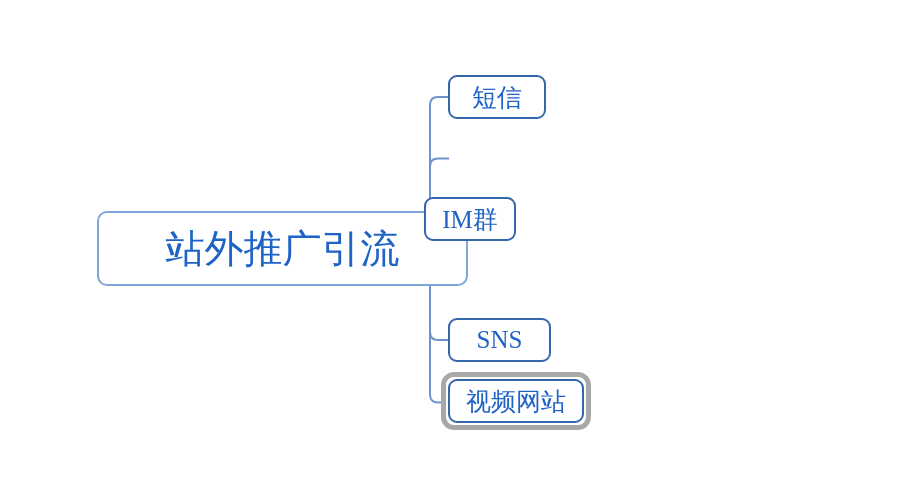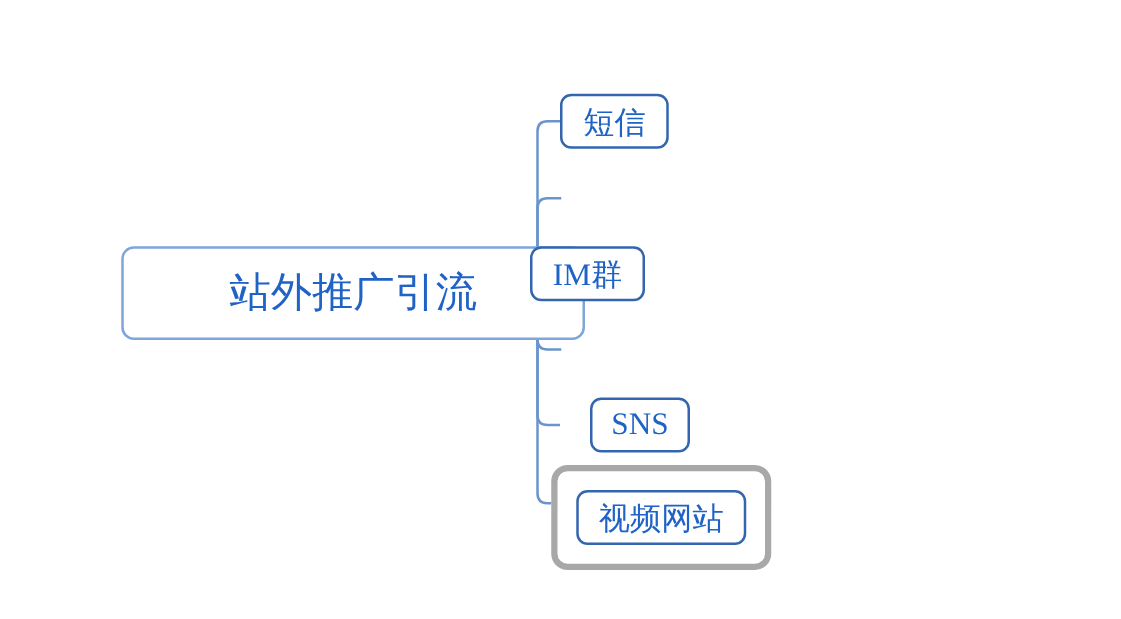--- a/index.html
+++ b/index.html
@@ -25,42 +25,42 @@
     position: absolute;
     display: flex;
     align-items: center;
     justify-content: center;
     box-sizing: border-box;
     background: #ffffff;
     color: var(--text, #2063c6);
     white-space: nowrap;
   }
   .root {
-    left: 97px; top: 197px;
+    left: 97px; top: 211px;
     width: 371px; height: 75px;
     border: 2px solid var(--root-border, #7ea6da);
     border-radius: 10px;
-    font-size: 33px;
+    font-size: 39px;
   }
   .child {
     border: 2px solid var(--node-border, #3465af);
     border-radius: 9px;
     font-size: 25px;
   }
-  .c0 { left: 448px; top: 75px;  width: 87px; height: 44px; }
+  .c0 { left: 448px; top: 75px;  width: 98px; height: 44px; }
   .c1 { left: 449px; top: 137px; width: 88px; height: 43px; }
   .c2 { left: 424px; top: 197px; width: 92px; height: 44px; }
   .c3 { left: 449px; top: 258px; width: 78px; height: 43px; }
-  .c4 { left: 448px; top: 318px; width: 80px; height: 44px; margin-left: 24px; }
+  .c4 { left: 448px; top: 318px; width: 103px; height: 44px; }
   .selection {
     position: absolute;
     left: 441px; top: 372px;
     border: 5px solid var(--selection-ring, #a8a8a8);
     border-radius: 13px;
-    padding: 15px;
+    padding: 2px;
     background: #ffffff;
   }
   .selection .child {
     position: static;
     width: 136px; height: 44px;
   }
 </style>
 </head>
 <body>
 

